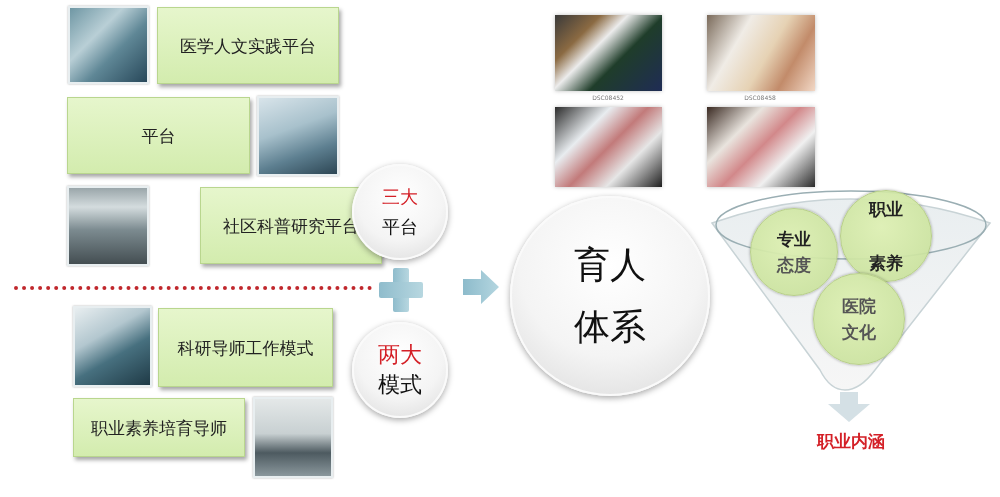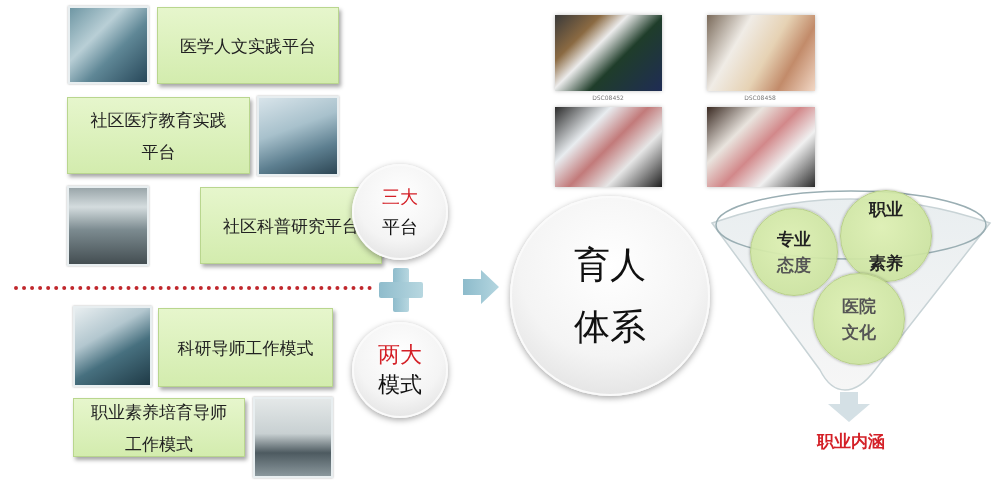--- a/index.html
+++ b/index.html
@@ -22,21 +22,20 @@
 </style>
 </head>
 <body>
 
 <div class="photo ph-a" style="left:68px;top:6px;width:81px;height:78px;"></div>
 <div class="gbox" style="left:157px;top:7px;width:182px;height:77px;">
   <span>医学人文实践平台</span>
 </div>
 
 <div class="gbox" style="left:67px;top:97px;width:183px;height:77px;flex-direction:column;">
-  <span>社区医疗教育实践</span>
   <span>平台</span>
 </div>
 <div class="photo ph-b" style="left:257px;top:96px;width:82px;height:80px;"></div>
 
 <div class="photo ph-c" style="left:67px;top:186px;width:82px;height:80px;"></div>
 <div class="gbox" style="left:157px;top:187px;width:182px;height:77px;margin-left:43px;">
   <span>社区科普研究平台</span>
 </div>
 
 <div class="circle" style="left:352px;top:164px;width:96px;height:96px;font-size:18px;line-height:30px;">
@@ -51,21 +50,20 @@
   <div class="plus-v" style="left:0;top:14px;width:44px;height:16px;"></div>
 </div>
 
 <div class="photo ph-d" style="left:73px;top:306px;width:79px;height:81px;"></div>
 <div class="gbox" style="left:158px;top:308px;width:175px;height:79px;">
   <span>科研导师工作模式</span>
 </div>
 
 <div class="gbox" style="left:73px;top:398px;width:172px;height:59px;flex-direction:column;text-align:center;">
   <span>职业素养培育导师</span>
-  <span>工作模式</span>
 </div>
 <div class="photo ph-e" style="left:253px;top:397px;width:80px;height:81px;"></div>
 
 <div class="circle" style="left:352px;top:322px;width:96px;height:96px;font-size:22px;line-height:30px;">
   <span class="red">两大</span>
   <span>模式</span>
 </div>
 
 <svg class="abs" style="left:463px;top:270px;" width="36" height="34" viewBox="0 0 36 34">
   <defs>

